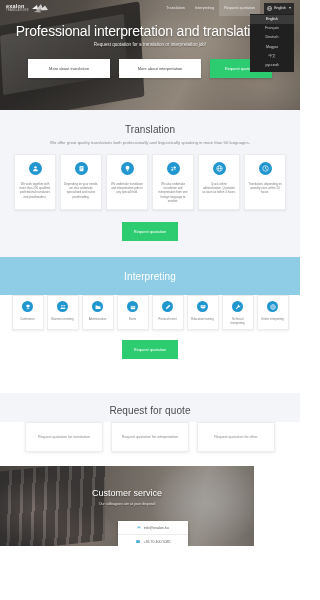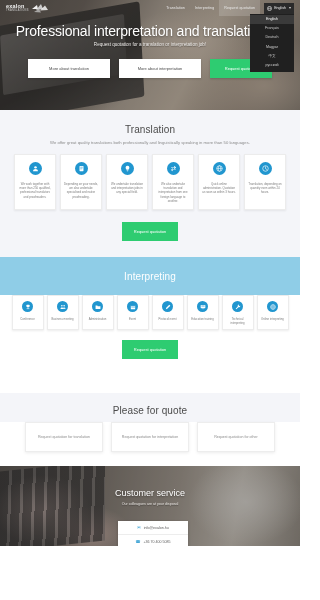--- a/index.html
+++ b/index.html
@@ -191,21 +191,21 @@
     background: #ffffff; border: 1px solid #ededed;
     box-shadow: 0 1px 3px rgba(0,0,0,.08);
     width: 78px; height: 30px;
     display: flex; align-items: center; justify-content: center;
     font-size: 3.6px; color: #8a8a8a; text-align: center;
     padding: 0 4px;
   }
 
   
   .footer {
-    position: relative; width: 300px; height: 80px; overflow: hidden;
+    position: relative; width: 254px; height: 80px; overflow: hidden;
     background: #4c1d95;
   }
   .footer-photo {
     position: absolute; inset: 0;
     background:
       radial-gradient(ellipse 70px 50px at 14% 55%, rgba(232,205,196,.85), transparent 70%),
       radial-gradient(ellipse 60px 40px at 30% 85%, rgba(218,186,178,.7), transparent 70%),
       radial-gradient(ellipse 80px 60px at 82% 45%, rgba(226,224,220,.7), transparent 72%),
       linear-gradient(100deg, #55514e 0%, #777069 30%, #9d958c 58%, #c3bdb4 78%, #8e8880 100%);
   }
@@ -463,21 +463,21 @@
       </div>
     </div>
 
     <div class="cta-row" style="margin-top:10px;">
       <div class="cta-green">Request quotation</div>
     </div>
   </div>
 
   <div style="height:20px;background:#ffffff"></div>
   <div class="sec-light" style="padding:12px 8px 0;">
-    <div class="sec-title">Please for quote</div>
+    <div class="sec-title">Request for quote</div>
     <div class="sec-sub">Please select the service you need!</div>
     <div style="height:12px"></div>
   </div>
   <div class="sec-white" style="padding:0 8px 14px;">
     <div class="quote-cards" style="margin-top:-16px;">
       <div class="quote-card">Request quotation for translation</div>
       <div class="quote-card">Request quotation for interpretation</div>
       <div class="quote-card">Request quotation for other</div>
     </div>
   </div>

